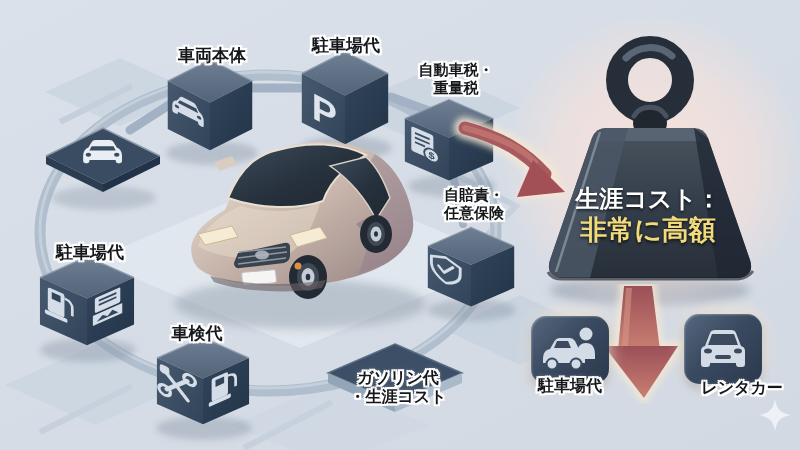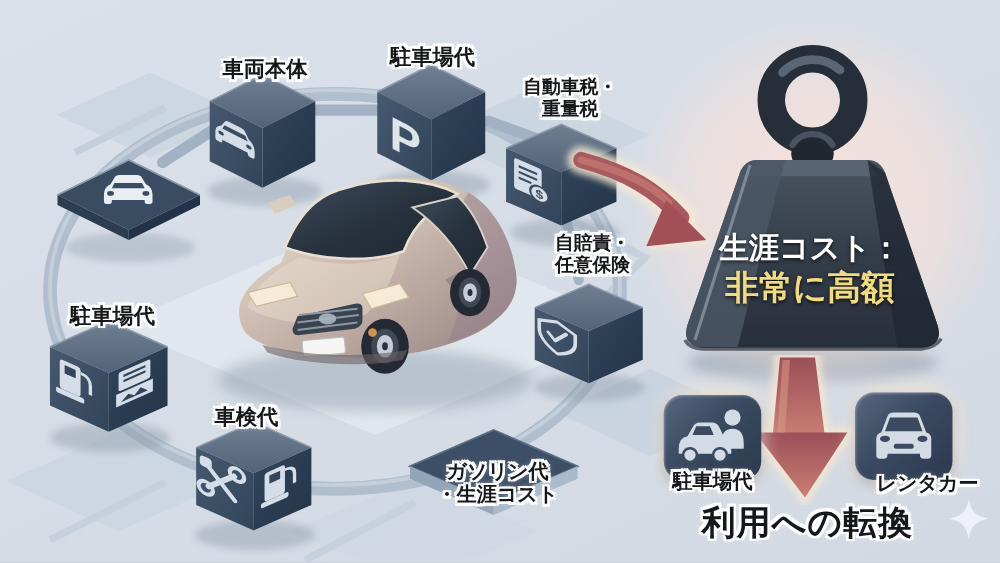--- a/index.html
+++ b/index.html
@@ -378,15 +378,14 @@
     <span>任意保険</span>
   </div>
   <div class="jp-label fs16" style="left:398px;top:321px;margin-top:48px;">
     <span>ガソリン代</span><br>
     <span>・生涯コスト</span>
   </div>
   <div class="jp-label fs17" style="left:197px;top:324px;">車検代</div>
   <div class="jp-label fs17" style="left:90px;top:243px;">駐車場代</div>
   <div class="jp-label fs16" style="left:570px;top:377px;">駐車場代</div>
   <div class="jp-label fs16" style="left:724px;top:379px;padding-left:36px;">レンタカー</div>
-  <div class="jp-label fs27" style="left:646px;top:403px;">利用への転換</div>
 
 </div>
 
 </body></html>

